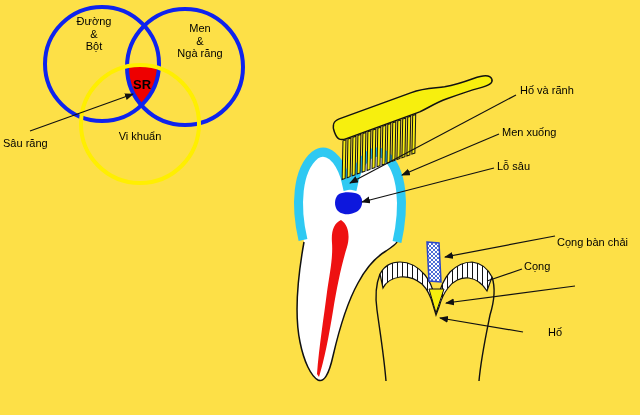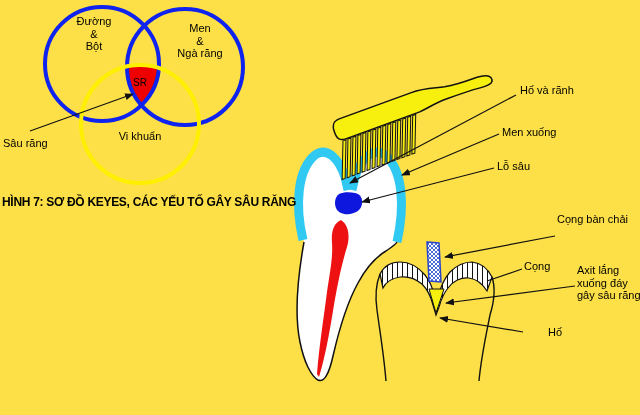--- a/index.html
+++ b/index.html
@@ -4,21 +4,21 @@
 <style>
   html,body{margin:0;padding:0;background:#fff;}
   #stage{
     position:relative;width:640px;height:415px;background:#fde047;overflow:hidden;
     font-family:"Liberation Sans","DejaVu Sans",sans-serif;color:#000;
   }
   #art{position:absolute;left:0;top:0;}
   .lbl{position:absolute;font-size:11px;line-height:12.5px;white-space:nowrap;color:#000;}
   .lbl.center{text-align:center;white-space:normal;}
   .cap{position:absolute;font-weight:bold;font-size:12px;letter-spacing:-0.3px;white-space:nowrap;}
-  .sr-lbl{position:absolute;font-weight:normal;font-size:10px;}
+  .sr-lbl{position:absolute;font-weight:bold;font-size:13px;}
   .ptr{stroke:#111;stroke-width:1.2;fill:none;}
   .bristle{fill:#f7ef0e;stroke:#111;stroke-width:1;}
   .outline{stroke:#111;fill:none;}
   .vline{display:block;}
 </style>
 </head>
 <body>
 
 <div id="stage">
 
@@ -117,27 +117,21 @@
     <span class="vline">Bột</span>
   </div>
   <div class="lbl center" style="left:168px;top:22px;width:64px;">
     <span class="vline">Men</span>
     <span class="vline">&amp;</span>
     <span class="vline">Ngà răng</span>
   </div>
   <div class="lbl center" style="left:103px;top:130px;width:74px;">Vi khuẩn</div>
   <div class="sr-lbl" style="left:133px;top:77px;">SR</div>
   <div class="lbl" style="left:3px;top:137px;">Sâu răng</div>
-  <div class="cap" style="left:2px;top:195px;">HÌNH 7: SƠ ĐỒ KEYES, CÁC YẾU TỐ GÂY SÂU RĂNG</div>
 
   <div class="lbl" style="left:520px;top:84px;">Hố và rãnh</div>
   <div class="lbl" style="left:502px;top:126px;">Men xuống</div>
   <div class="lbl" style="left:497px;top:160px;">Lỗ sâu</div>
-  <div class="lbl" style="left:557px;top:213px;">Cọng bàn chải</div>
+  <div class="lbl" style="left:557px;top:236px;">Cọng bàn chải</div>
   <div class="lbl" style="left:524px;top:260px;">Cọng</div>
-  <div class="lbl" style="left:577px;top:264px;line-height:12.5px;">
-    <span class="vline">Axit lắng</span>
-    <span class="vline">xuống đáy</span>
-    <span class="vline">gây sâu răng</span>
-  </div>
   <div class="lbl" style="left:525px;top:326px;padding-left:23px;">Hố</div>
 
 </div>
 
 </body></html>

